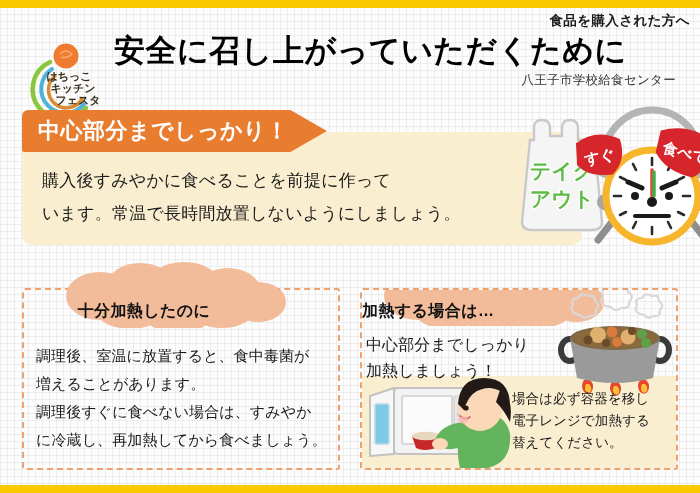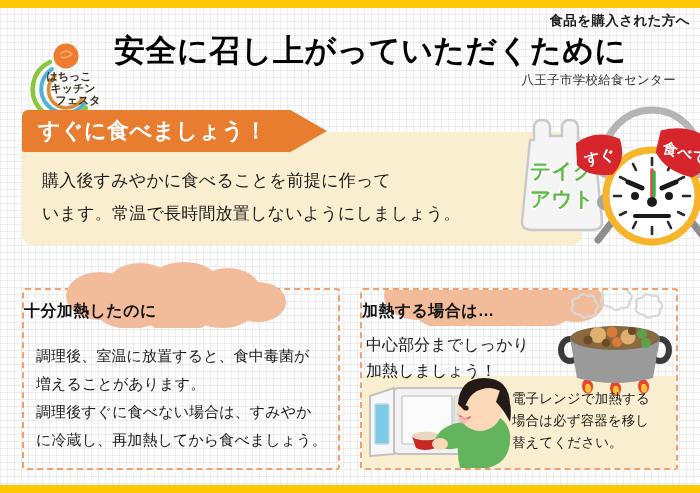--- a/index.html
+++ b/index.html
@@ -141,21 +141,21 @@
   }
   #why-cloud {
     position: absolute;
     left: 32px; top: -28px;
     width: 240px; height: 66px;
   }
   #why-cloud-label {
     position: absolute;
     left: 0; top: 10px;
     width: 240px;
-    text-align: left;
+    text-align: center;
     font-size: 16px;
     font-weight: bold;
     color: #111111;
     line-height: 22px;
     letter-spacing: 0.4px;
   }
   #why-body {
     position: absolute;
     left: 12px; top: 52px;
     width: 296px;
@@ -253,21 +253,21 @@
     <div id="header-text">
       <div id="eyebrow">食品を購入された方へ</div>
       <div id="main-title">安全に召し上がっていただくために</div>
       <div id="org-name">八王子市学校給食センター</div>
     </div>
   </div>
 
   <div id="section-eat-soon">
     <div id="eat-soon-panel"></div>
     <div id="eat-soon-banner"></div>
-    <div id="eat-soon-banner-label">すぐに食べましょう！</div>
+    <div id="eat-soon-banner-label">中心部分までしっかり！</div>
     <div id="eat-soon-body">
       <div>購入後すみやかに食べることを前提に作って</div>
       <div>います。常温で長時間放置しないようにしましょう。</div>
     </div>
   </div>
 
   <div id="takeout-illustration">
     <svg width="208" height="142" viewBox="0 0 208 142" xmlns="http://www.w3.org/2000/svg">
 
       <g>
@@ -427,19 +427,19 @@
         <path d="M90 28 Q92 2 116 2 Q142 2 142 30 Q140 14 122 12 Q102 12 96 34 Z" fill="#221a16"></path>
         <path d="M132 14 Q146 22 142 46 Q136 34 128 26 Z" fill="#221a16"></path>
         <circle cx="98" cy="32" r="2.6" fill="#221a16"></circle>
         <path d="M92 40 q5 5 10 1" fill="none" stroke="#e06a6a" stroke-width="1.8" stroke-linecap="round"></path>
         <ellipse cx="95" cy="44" rx="5" ry="3.4" fill="#f7b6b6" opacity="0.75"></ellipse>
         <ellipse cx="72" cy="68" rx="8" ry="6" fill="#fbd9b8"></ellipse>
       </svg>
     </div>
 
     <div id="microwave-note">
+      <div>場合は必ず容器を移し</div>
       <div>電子レンジで加熱する</div>
-      <div>場合は必ず容器を移し</div>
       <div>替えてください。</div>
     </div>
   </div>
 
 </div>
 
 </body></html>

